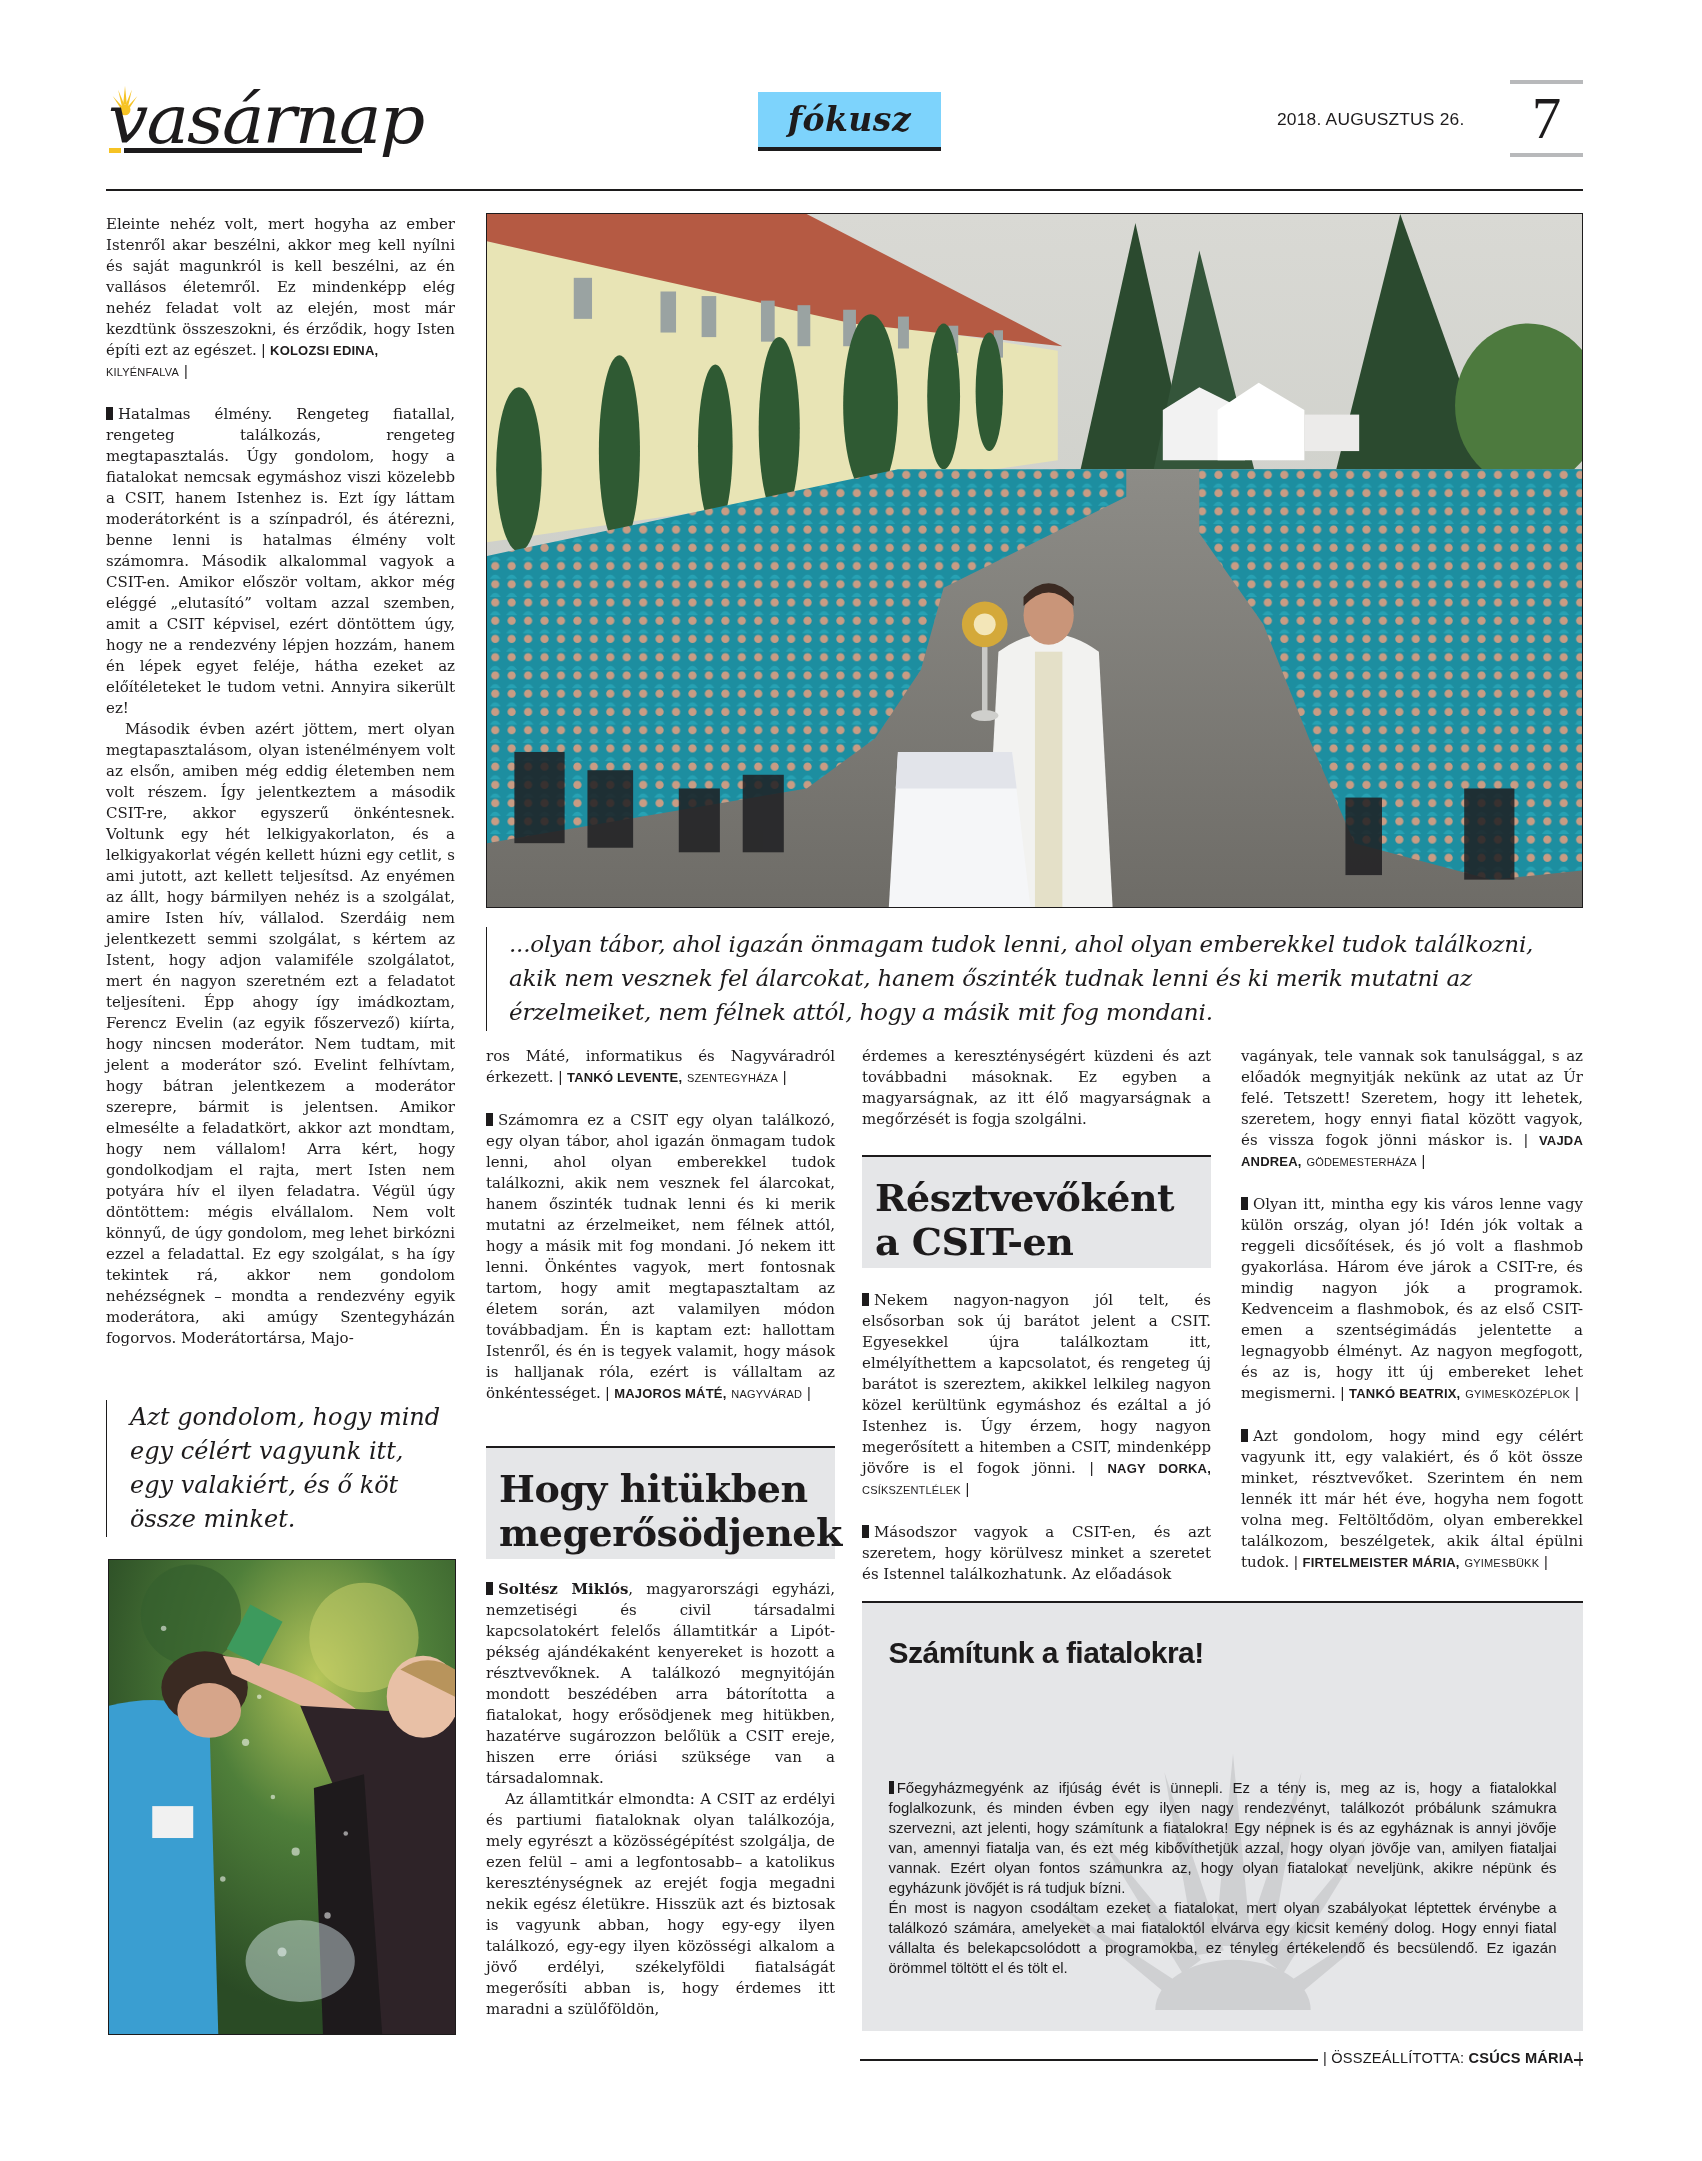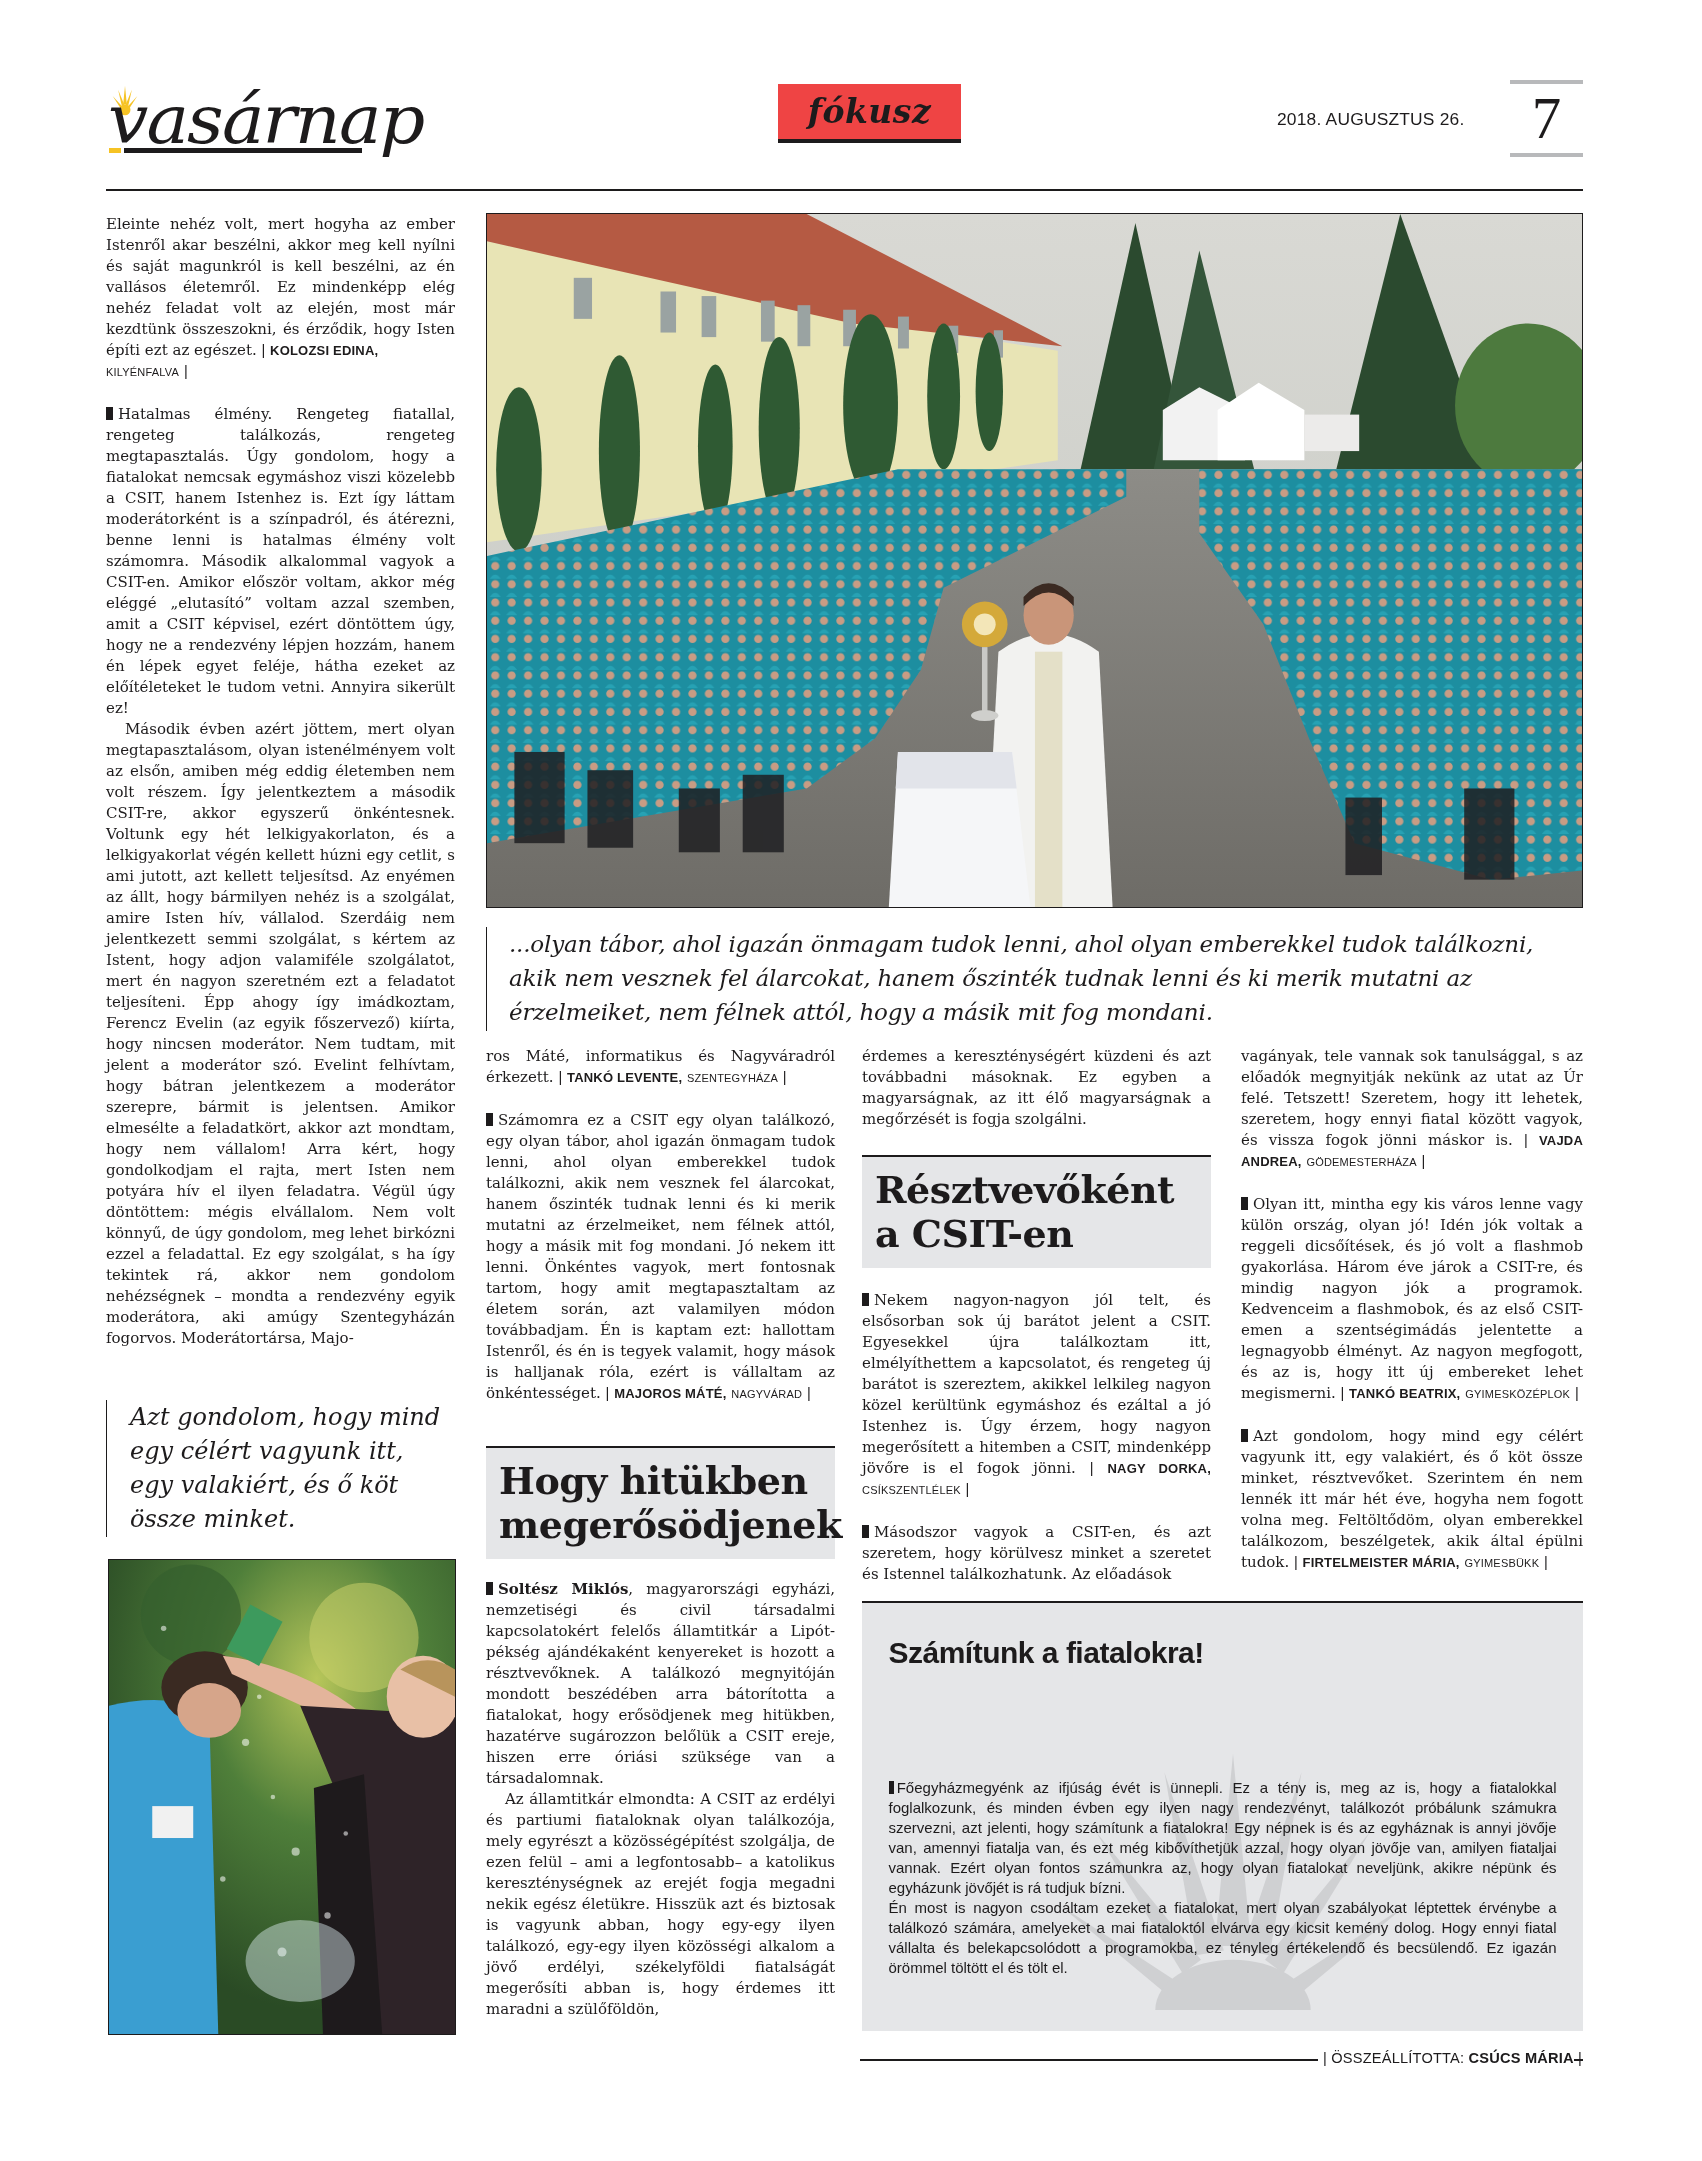--- a/index.html
+++ b/index.html
@@ -5,21 +5,21 @@
   html, body { margin: 0; padding: 0; background: #ffffff; }
   body { width: 1702px; height: 2161px; position: relative; overflow: hidden; color: #1d1b1c; }
 
   
   .masthead { position: absolute; left: 106px; top: 78px; width: 275px; height: 78px; }
   .masthead .logo-text { position: absolute; left: 1.8px; top: 8.2px; font-family: "DejaVu Serif", serif; font-style: italic; font-size: 68px; letter-spacing: -1.8px; color: #1d1b1c; line-height: 1; transform: scaleX(1.05); transform-origin: left; }
   .masthead .sun { position: absolute; left: 2.7px; top: 8.2px; width: 32px; height: 32px; }
   .masthead .bar-yellow { position: absolute; left: 2.7px; top: 70px; width: 12px; height: 4.6px; background: #f6c324; }
   .masthead .bar-black { position: absolute; left: 18.3px; top: 70px; width: 238px; height: 4.6px; background: #1d1b1c; }
 
-  .section-tag { position: absolute; left: 758px; top: 84px; width: 183px; height: 59px; background: #ef4444; border-bottom: 4.6px solid #1d1b1c; box-sizing: border-box; display: flex; align-items: center; justify-content: center; margin-left: 20px; }
+  .section-tag { position: absolute; left: 758px; top: 92px; width: 183px; height: 59px; background: #7dd3fc; border-bottom: 4.6px solid #1d1b1c; box-sizing: border-box; display: flex; align-items: center; justify-content: center; }
   .section-tag span { font-family: "DejaVu Serif", serif; font-style: italic; font-weight: bold; font-size: 33px; color: #1d1b1c; letter-spacing: 0.5px; }
 
   .issue-date { position: absolute; left: 1277px; top: 109px; font-family: "Liberation Sans", sans-serif; font-size: 17.4px; color: #1d1b1c; letter-spacing: 0.2px; }
   .page-num { position: absolute; left: 1510px; top: 80px; width: 73px; height: 77px; border-top: 4.6px solid #b8b9bb; border-bottom: 4.6px solid #b8b9bb; box-sizing: border-box; text-align: center; }
   .page-num span { font-family: "Liberation Serif", serif; font-size: 59px; line-height: 68px; color: #1d1b1c; }
 
   .header-rule { position: absolute; left: 106px; top: 189px; width: 1477px; height: 2.3px; background: #1d1b1c; }
 
   
   .col { position: absolute; font-family: "DejaVu Serif", serif; font-size: 15px; line-height: 21px; text-align: justify; color: #1d1b1c; hyphens: manual; }
@@ -41,21 +41,21 @@
   .photo-main { position: absolute; left: 486px; top: 213px; width: 1097px; height: 695px; border: 0.9px solid #1d1b1c; box-sizing: border-box; overflow: hidden; background: #6c7a74; }
   .photo-small { position: absolute; left: 108px; top: 1559px; width: 348px; height: 476px; border: 0.9px solid #1d1b1c; box-sizing: border-box; overflow: hidden; background: #3d6a34; }
 
   
   .pull-main { position: absolute; left: 486px; top: 927px; width: 1097px; height: 104px; border-left: 1.4px solid #1d1b1c; box-sizing: border-box; padding-left: 22px; }
   .pull-main p { margin: 0; font-family: "DejaVu Serif", serif; font-style: italic; font-size: 23px; line-height: 34px; color: #1d1b1c; letter-spacing: -0.2px; }
   .pull-left { position: absolute; left: 106px; top: 1400px; width: 348px; height: 137px; border-left: 1.4px solid #1d1b1c; box-sizing: border-box; padding-left: 23px; }
   .pull-left p { margin: 0; font-family: "DejaVu Serif", serif; font-style: italic; font-size: 24px; line-height: 34px; color: #1d1b1c; }
 
   
-  .subhead { position: absolute; background: #e5e6e8; border-top: 2.7px solid #1d1b1c; box-sizing: border-box; padding: 11px 13px; }
+  .subhead { position: absolute; background: #e5e6e8; border-top: 2.7px solid #1d1b1c; box-sizing: border-box; padding: 19px 13px; }
   .subhead h2 { margin: 0; font-family: "DejaVu Serif", serif; font-weight: bold; font-size: 38px; line-height: 44px; color: #1d1b1c; letter-spacing: -0.5px; }
   .subhead-1 { left: 486px; top: 1446px; width: 349px; height: 113px; }
   .subhead-2 { left: 862px; top: 1155px; width: 349px; height: 113px; }
 
   
   .infobox { position: absolute; left: 862px; top: 1601px; width: 721px; height: 430px; background: #e5e6e8; border-top: 2.7px solid #1d1b1c; box-sizing: border-box; overflow: hidden; }
   .infobox .watermark { position: absolute; left: 197px; top: 151px; width: 348px; height: 256px; }
   .infobox h3 { position: absolute; left: 26.5px; top: 33px; margin: 0; font-family: "Liberation Sans", sans-serif; font-weight: bold; font-size: 30px; color: #1d1b1c; letter-spacing: -0.5px; }
   .infobox .lead { position: absolute; left: 26.5px; top: 102px; width: 668px; margin: 0; font-family: "Liberation Sans", sans-serif; font-weight: bold; font-size: 15px; line-height: 20px; color: #1d1b1c; }
   .infobox .body { position: absolute; left: 26.5px; top: 175px; width: 668px; margin: 0; font-family: "Liberation Sans", sans-serif; font-size: 15px; line-height: 20px; color: #1d1b1c; text-align: justify; }

